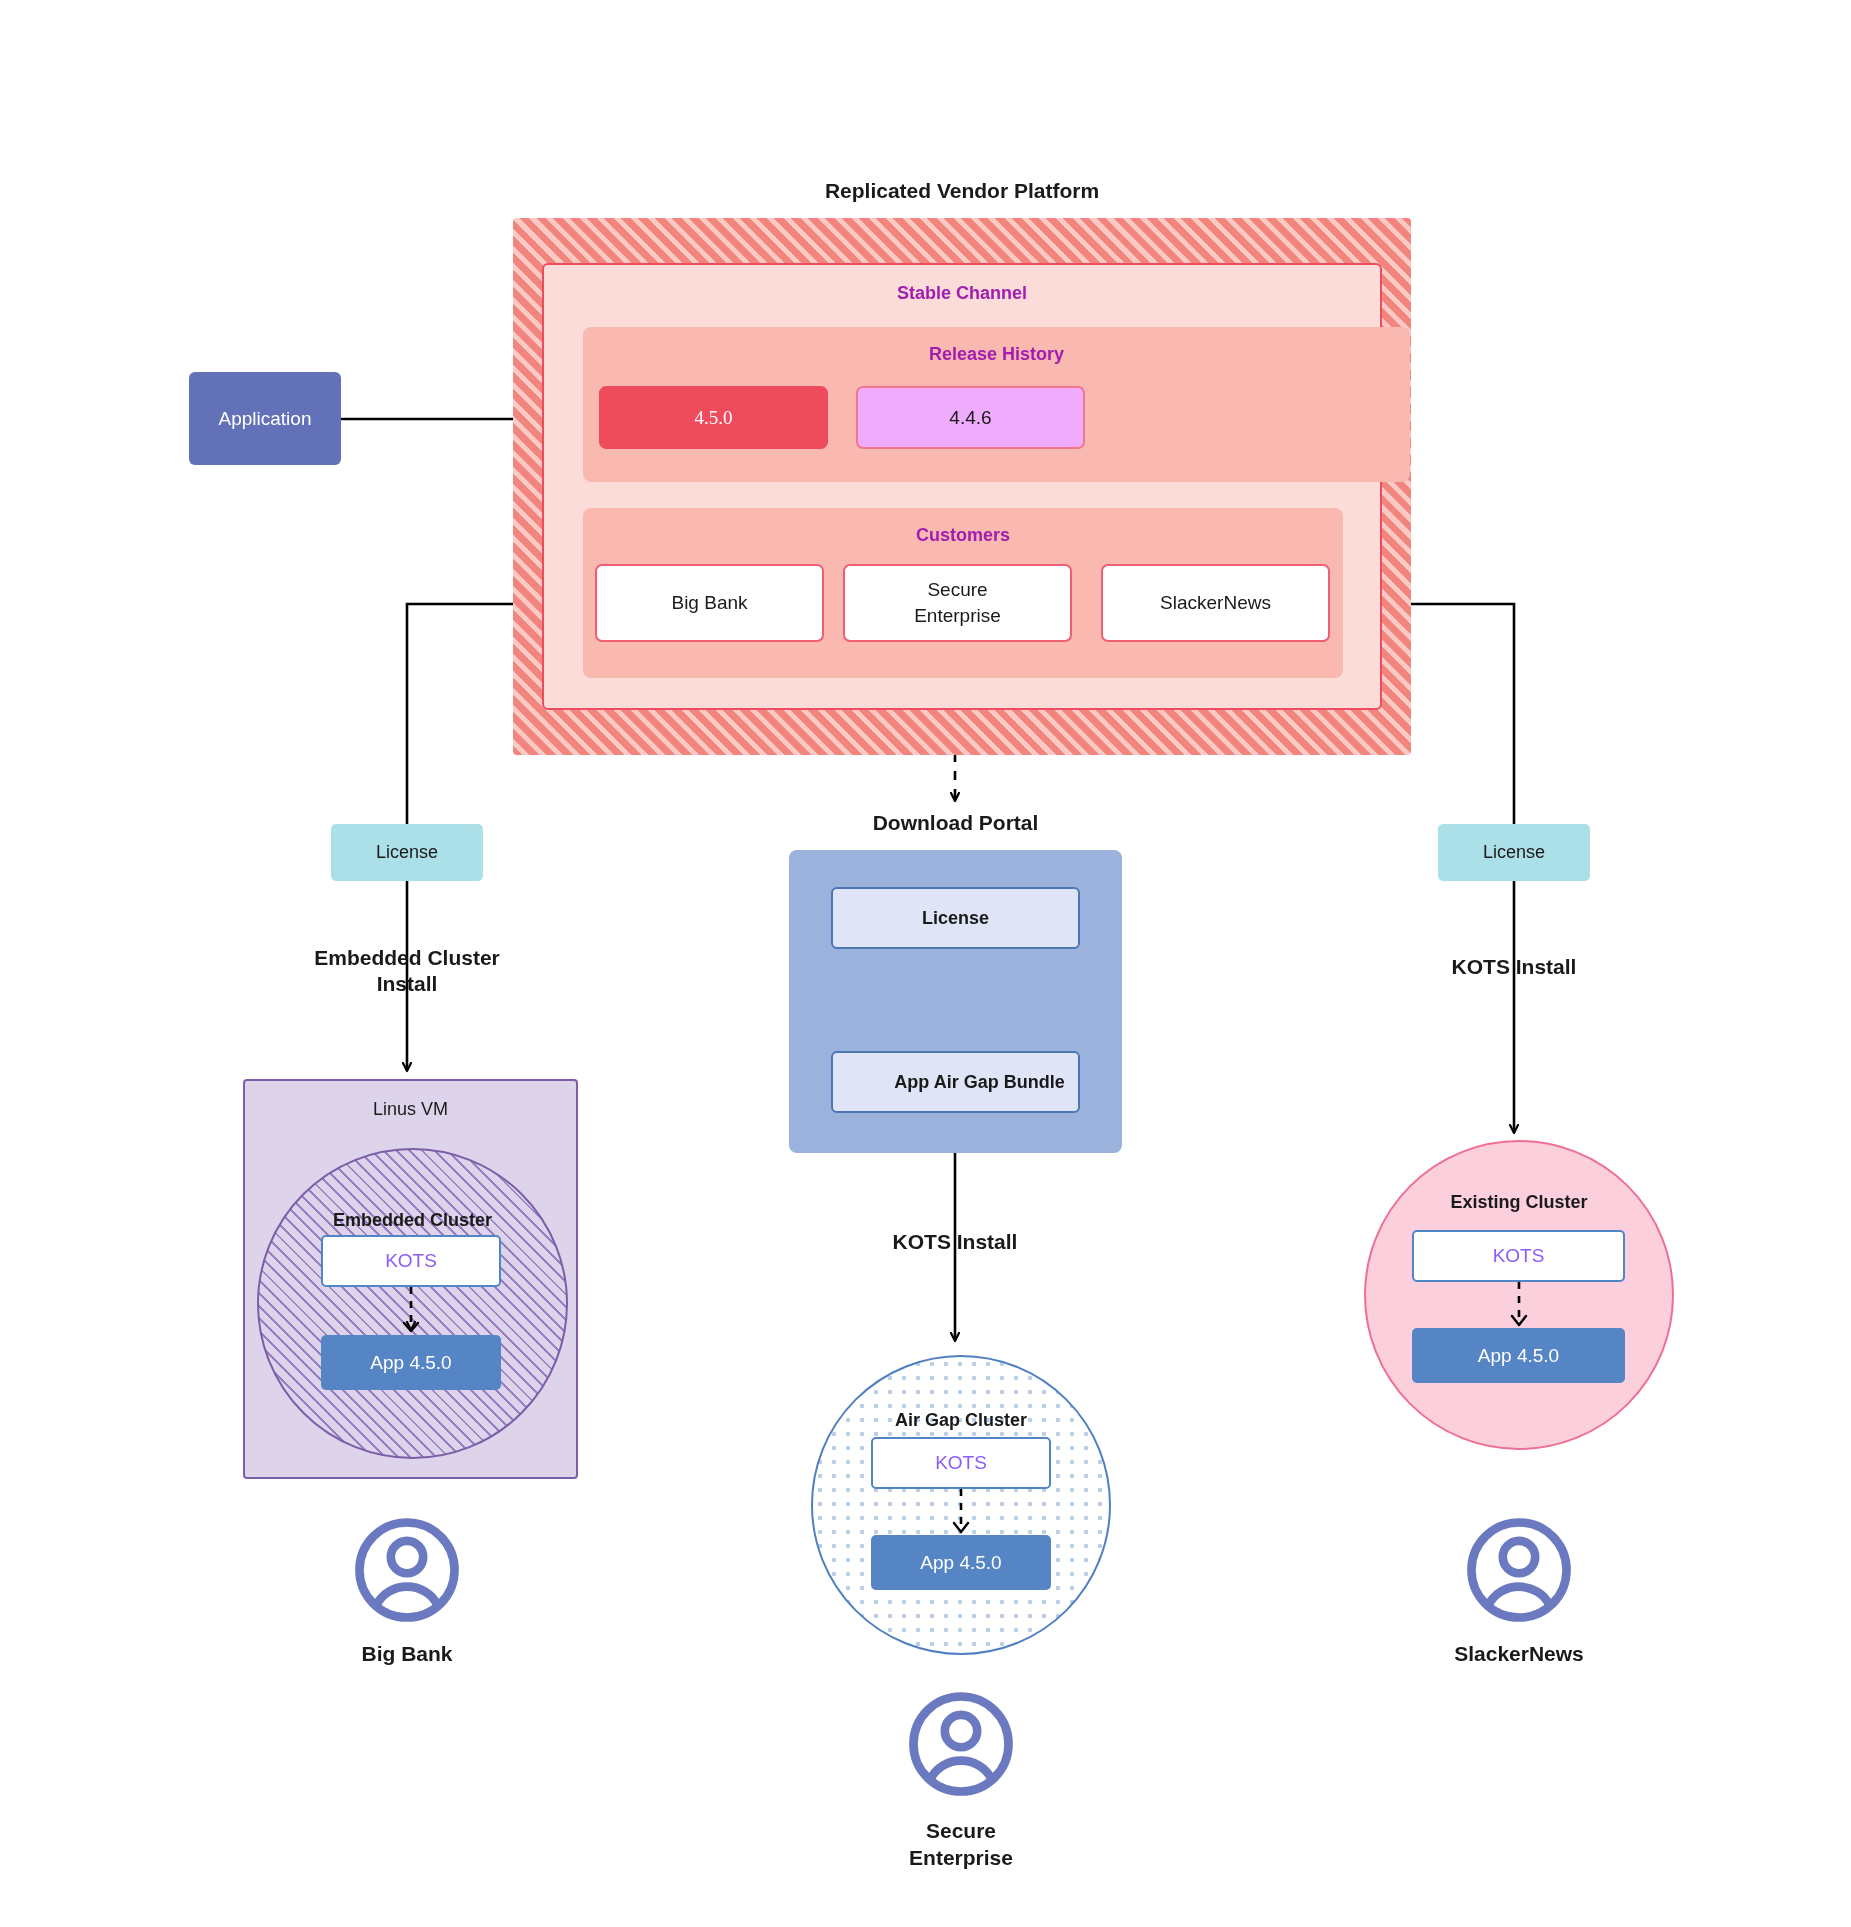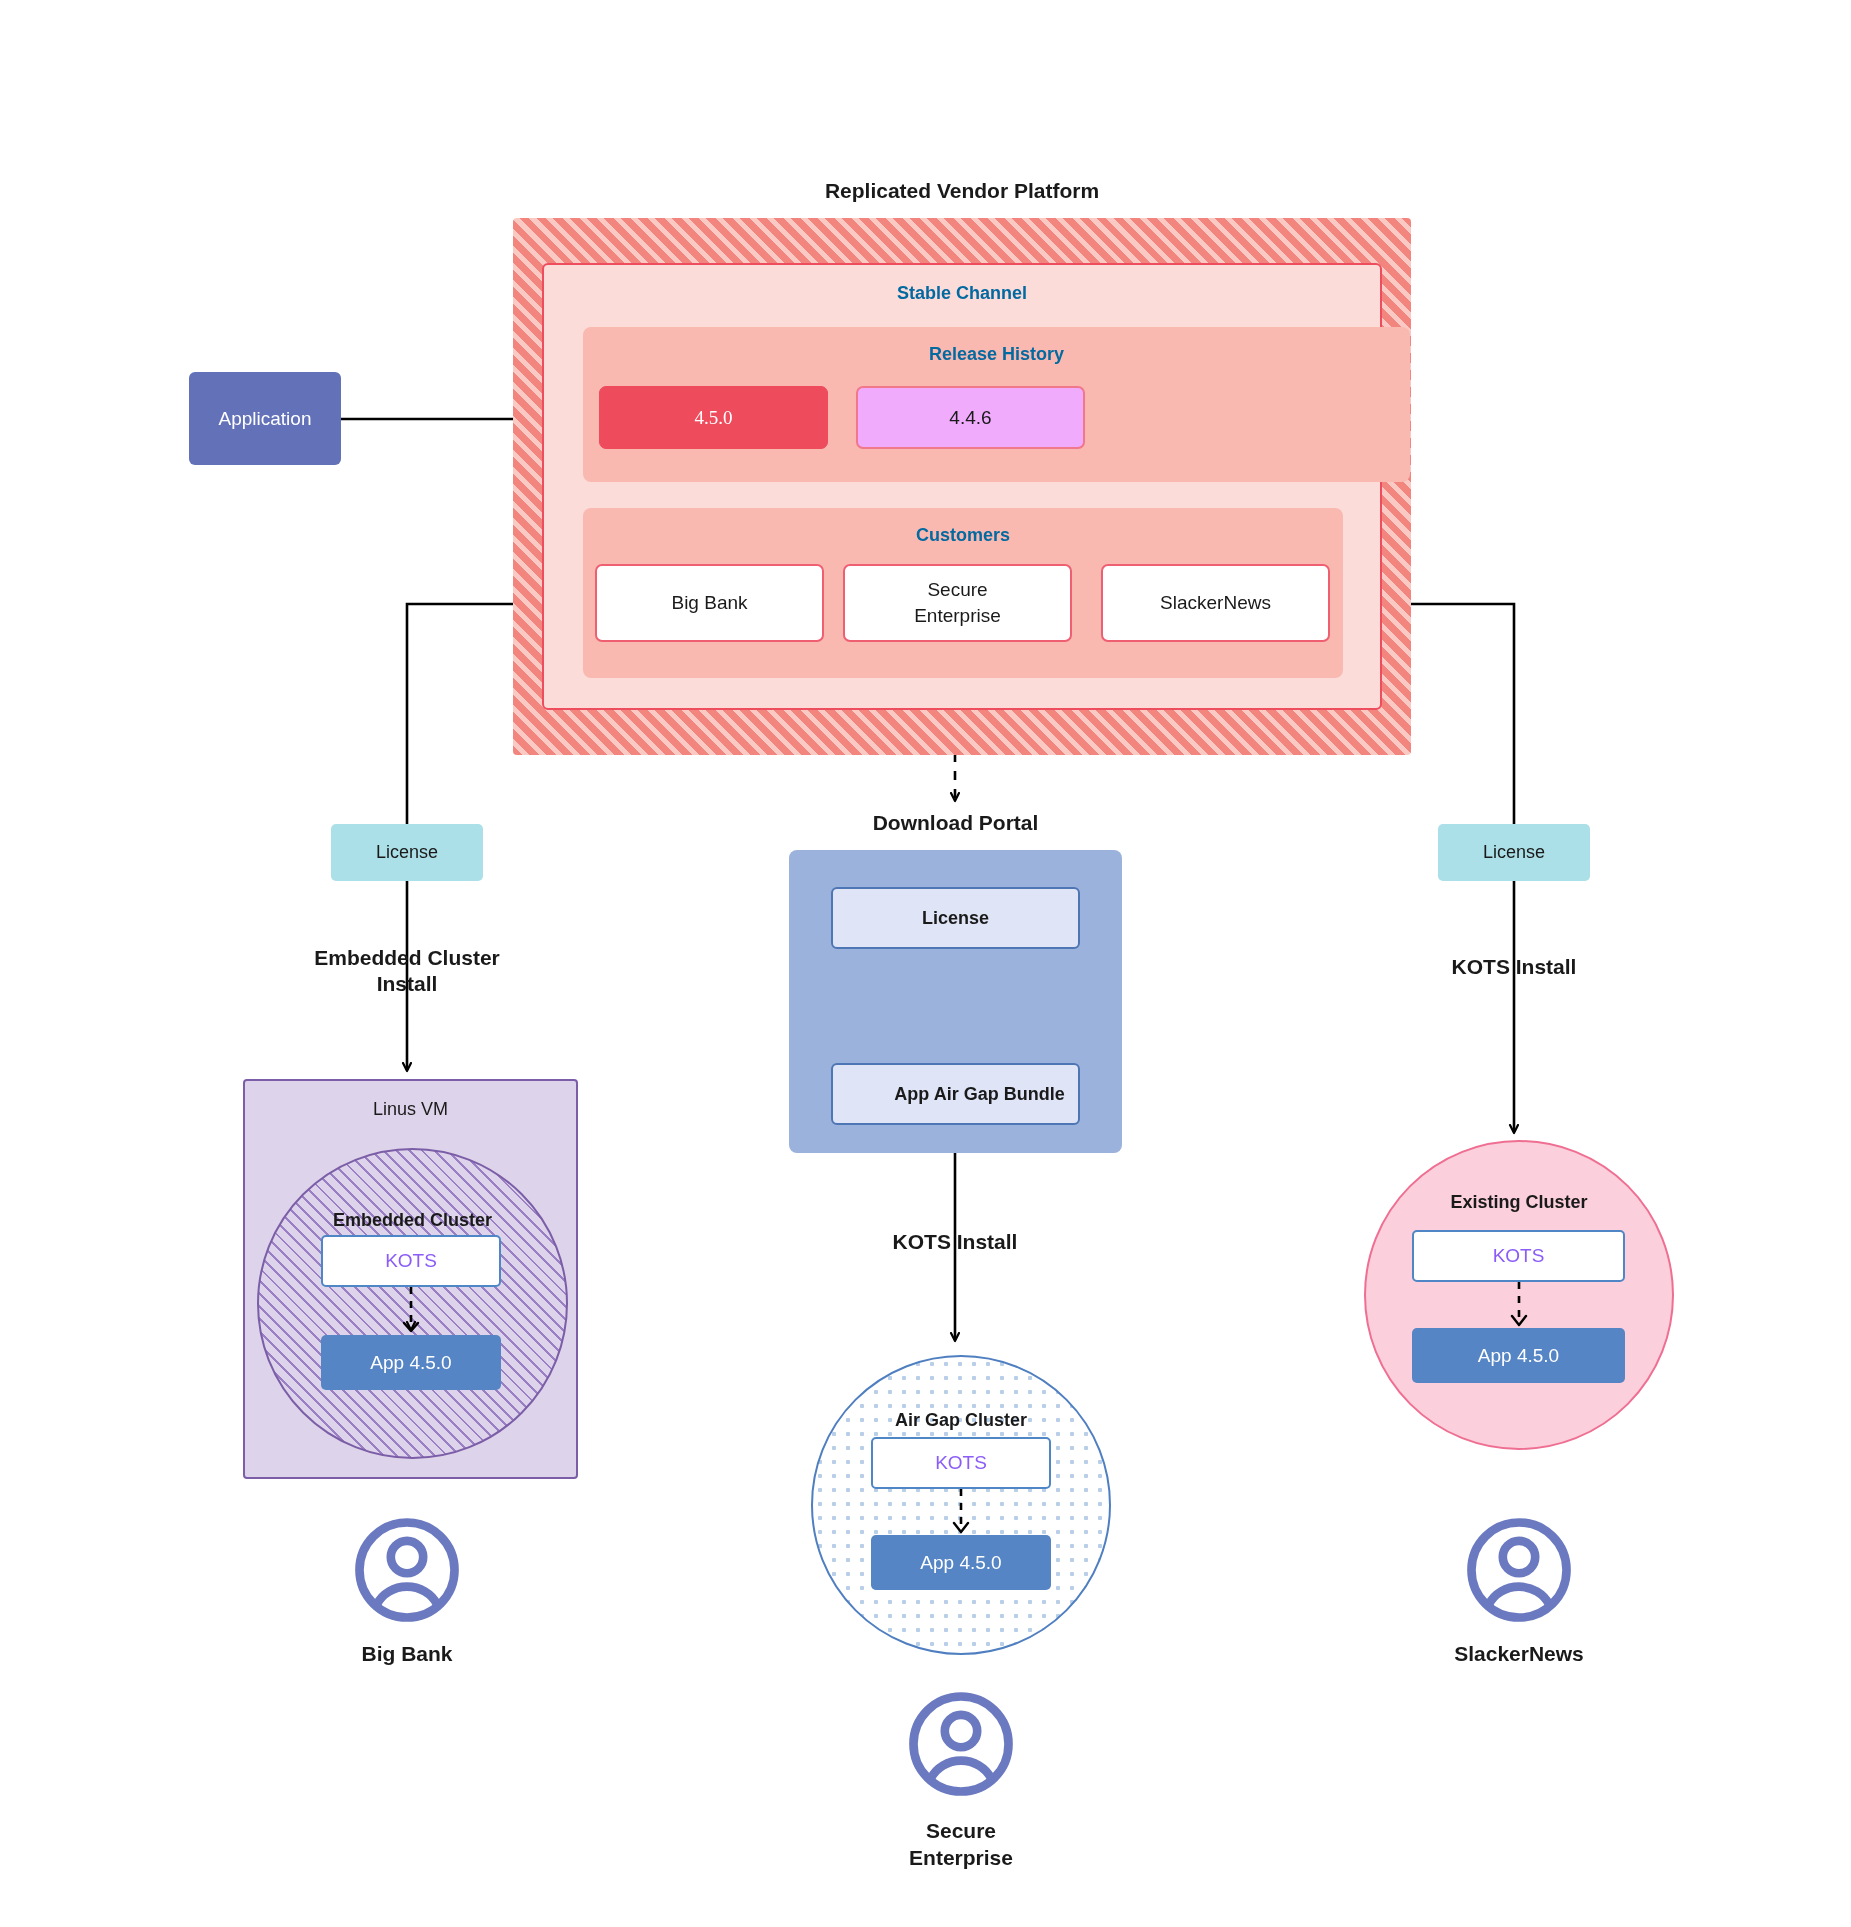--- a/index.html
+++ b/index.html
@@ -54,21 +54,21 @@
     left: 583px; top: 508px; width: 760px; height: 170px;
     background: #f9b9b1;
     border-radius: 8px;
   }
 
   .panel-title {
     position: absolute; left: 0; right: 0;
     text-align: center;
     font-size: 18px;
     font-weight: 600;
-    color: #0369a1;
+    color: #a21caf;
   }
 
   
   .release-chip {
     position: absolute;
     display: flex; align-items: center; justify-content: center;
     border-radius: 7px;
     font-size: 19px;
   }
   .release-chip.current {
@@ -258,21 +258,21 @@
   <div class="license-chip" style="left:1438px; top:824px;">License</div>
 
   <div class="ttl" style="left:257px; top:945px; width:300px; font-size:21px;">Embedded Cluster
 Install</div>
   <div class="ttl" style="left:1364px; top:954px; width:300px; font-size:21px;">KOTS Install</div>
   <div class="ttl" style="left:805px; top:1229px; width:300px; font-size:21px;">KOTS Install</div>
 
   <div class="ttl" style="left:789px; top:810px; width:333px; font-size:21px;">Download  Portal</div>
   <div class="abs" id="download-portal">
     <div class="portal-item" style="top:37px;">License</div>
-    <div class="portal-item" style="top:213px;padding-left:48px;">App Air Gap Bundle</div>
+    <div class="portal-item" style="top:201px;padding-left:48px;">App Air Gap Bundle</div>
   </div>
 
   <div class="abs" id="linus-vm">
     <div class="cluster-title" style="top:18px; font-weight:400;">Linus VM</div>
   </div>
   <div class="abs" id="embedded-cluster">
     <div class="cluster-title" style="top:60px;">Embedded Cluster</div>
   </div>
   <div class="kots-chip" style="left:321px; top:1235px; width:180px; height:52px;">KOTS</div>
   <div class="app-chip" style="left:321px; top:1335px; width:180px; height:55px;">App 4.5.0</div>

